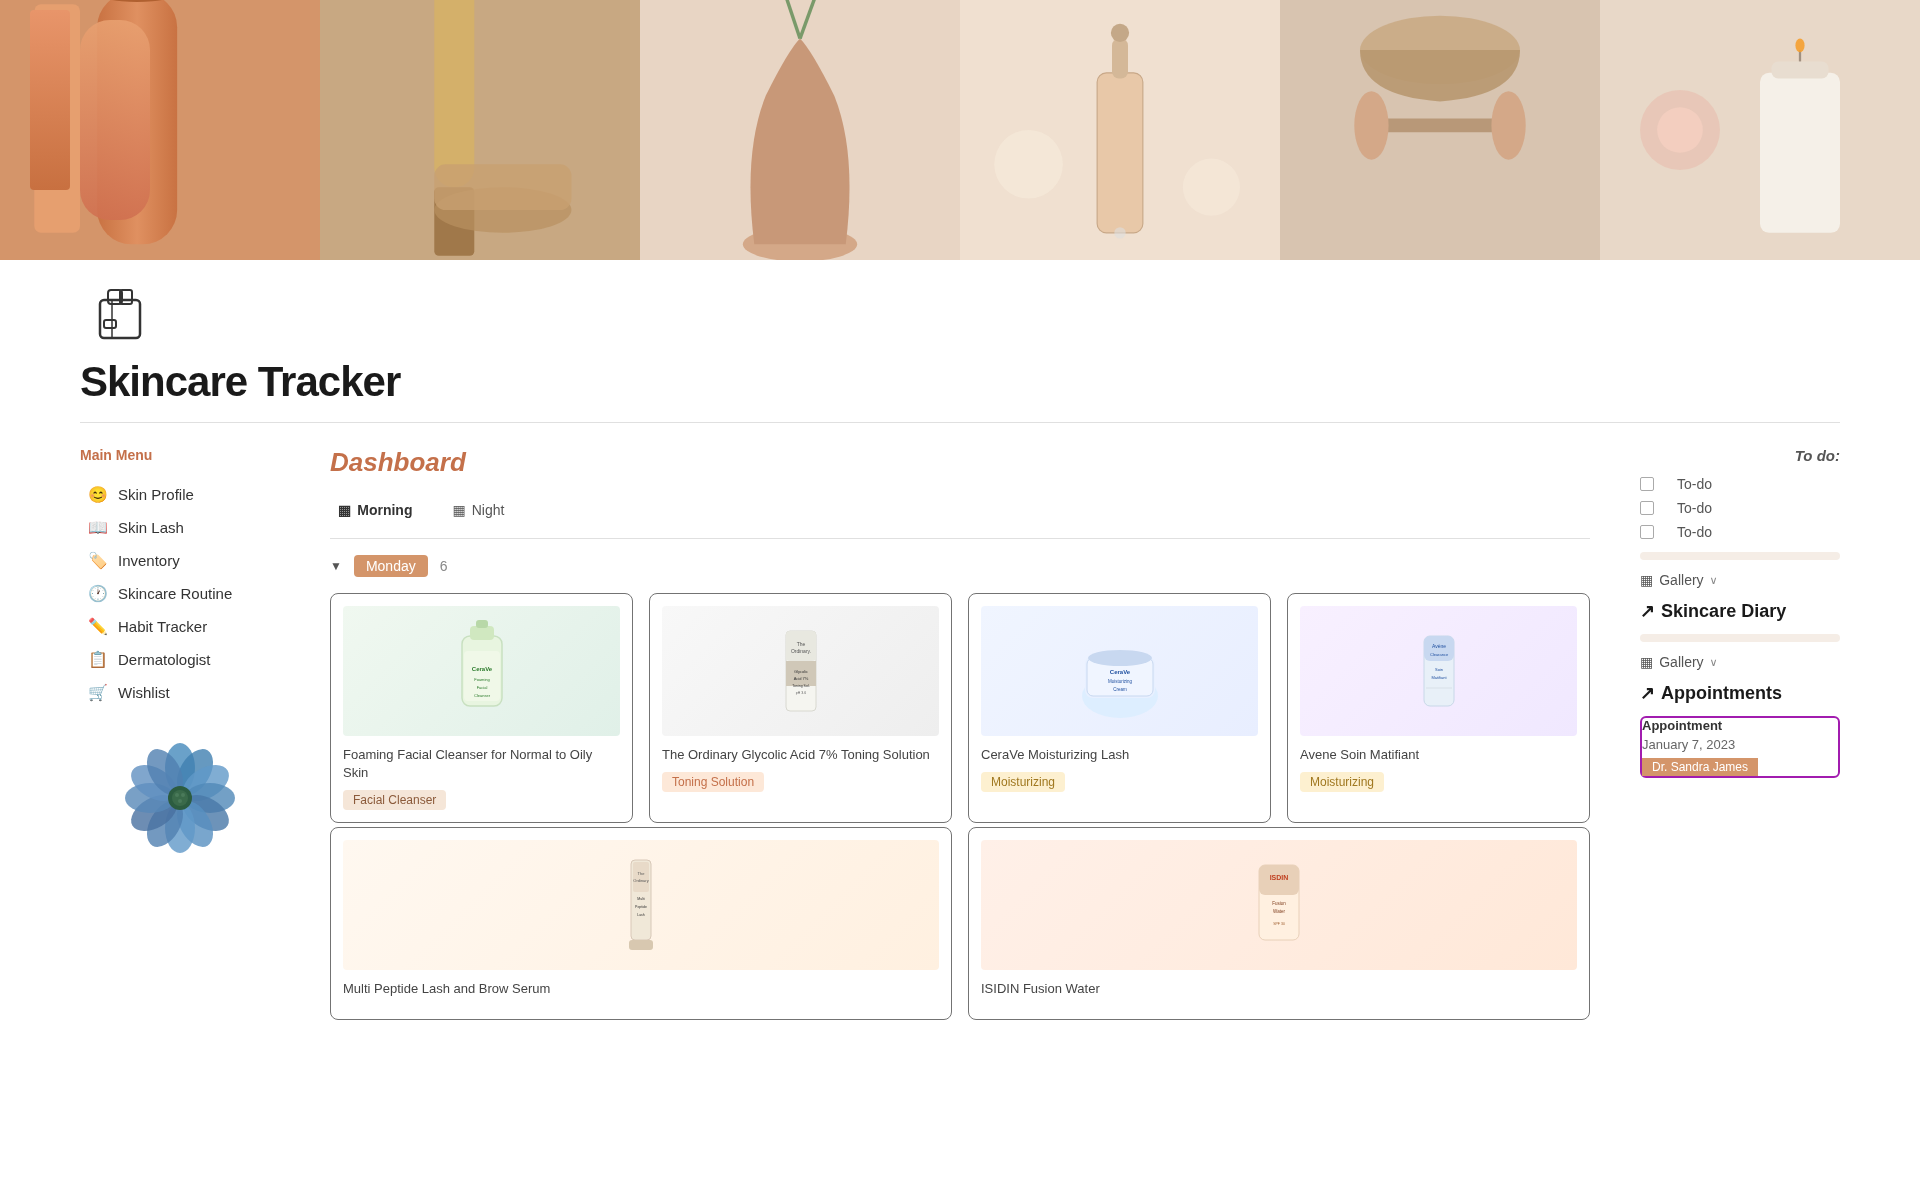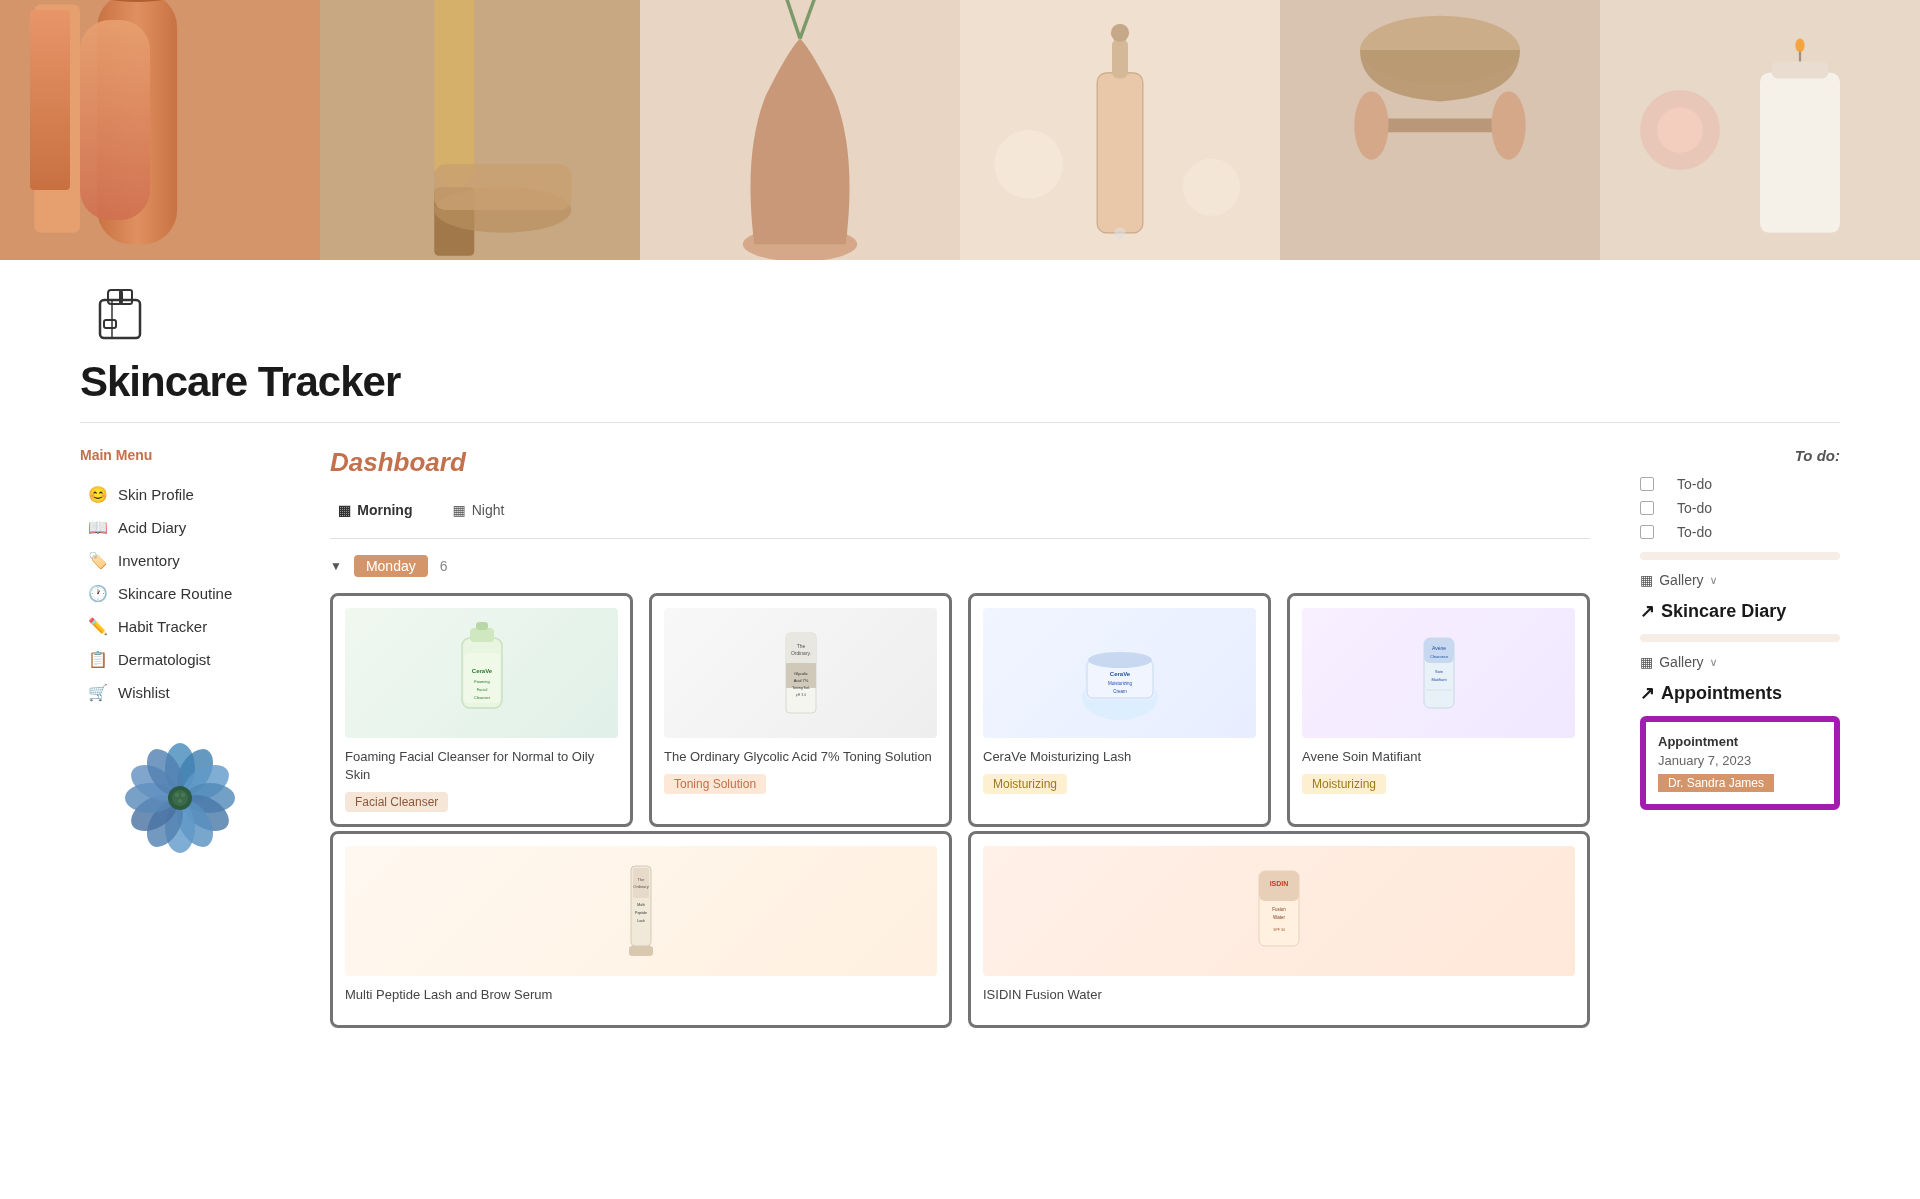--- a/index.html
+++ b/index.html
@@ -191,21 +191,21 @@
     }
 
     
     .product-grid {
       display: grid;
       grid-template-columns: repeat(4, 1fr);
       gap: 16px;
     }
 
     .product-card {
-      border: 3px solid #737373;
+      border: 1px solid #737373;
       border-radius: 8px;
       padding: 12px;
       background: #fff;
       cursor: pointer;
     }
 
     .product-image-area {
       height: 130px;
       display: flex;
       align-items: center;
@@ -309,23 +309,22 @@
       align-items: center;
       gap: 6px;
       font-size: 18px;
       font-weight: 700;
       color: #1a1a1a;
       margin-bottom: 12px;
       cursor: pointer;
     }
 
     .appointment-card {
-      border: 6px solid #a21caf;
+      border: 2px solid #a21caf;
       border-radius: 6px;
-      padding: 12px;
       font-size: 13px;
     }
 
     .appt-label {
       font-weight: 600;
       color: #333;
       margin-bottom: 4px;
     }
 
     .appt-date {
@@ -470,21 +469,21 @@
 
   <aside class="sidebar">
     <div class="sidebar-heading">Main Menu</div>
 
     <div class="sidebar-item">
       <span class="sidebar-icon">😊</span>
       <span>Skin Profile</span>
     </div>
     <div class="sidebar-item">
       <span class="sidebar-icon">📖</span>
-      <span>Acid Diary</span>
+      <span>Skin Lash</span>
     </div>
     <div class="sidebar-item">
       <span class="sidebar-icon">🏷️</span>
       <span>Inventory</span>
     </div>
     <div class="sidebar-item">
       <span class="sidebar-icon">🕐</span>
       <span>Skincare Routine</span>
     </div>
     <div class="sidebar-item">

